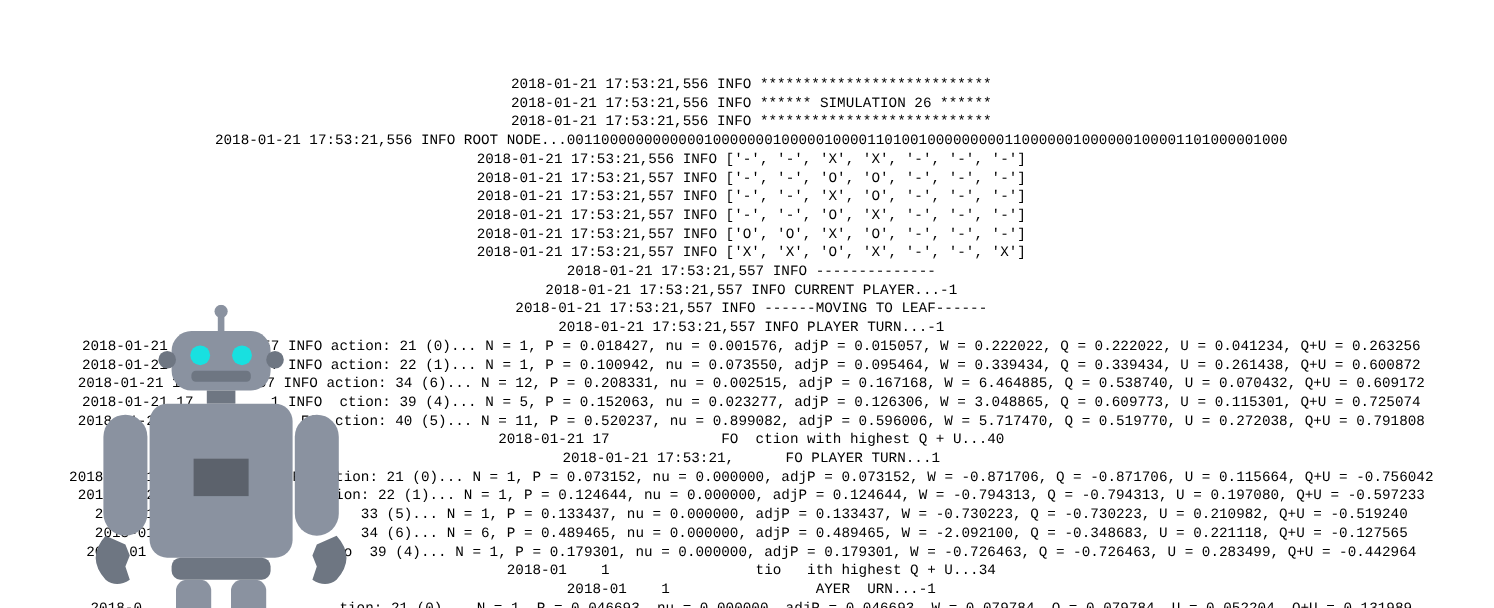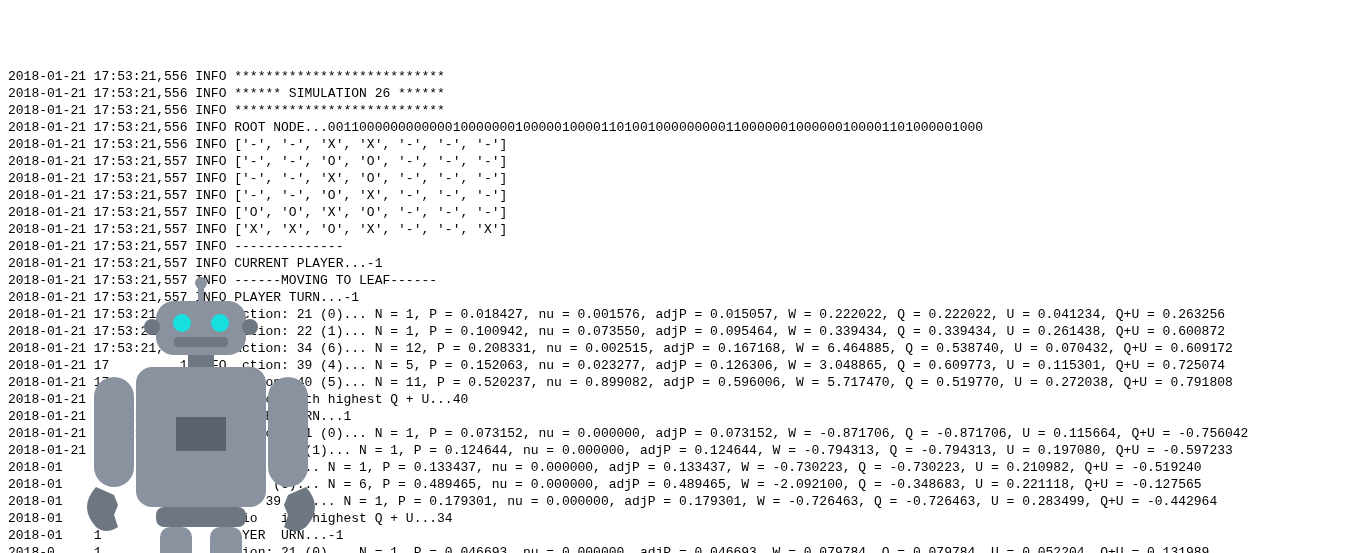--- a/index.html
+++ b/index.html
@@ -10,20 +10,21 @@
     line-height: 17px;
     color: #000000;
     position: relative;
     width: 1358px;
     height: 553px;
     overflow: hidden;
     white-space: pre;
   }
   .log-line {
     padding-left: 8px;
+    text-align: center;
   }
   .robot {
     position: absolute;
     left: 40px;
     top: 260px;
     width: 290px;
     height: 300px;
     pointer-events: none;
   }
 </style>

